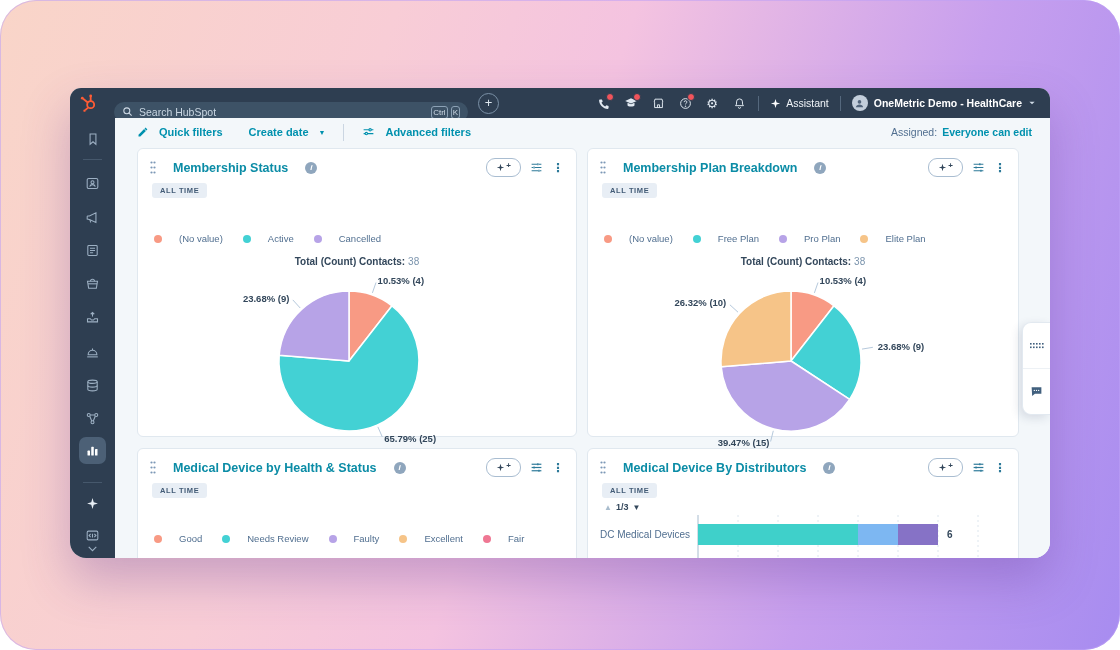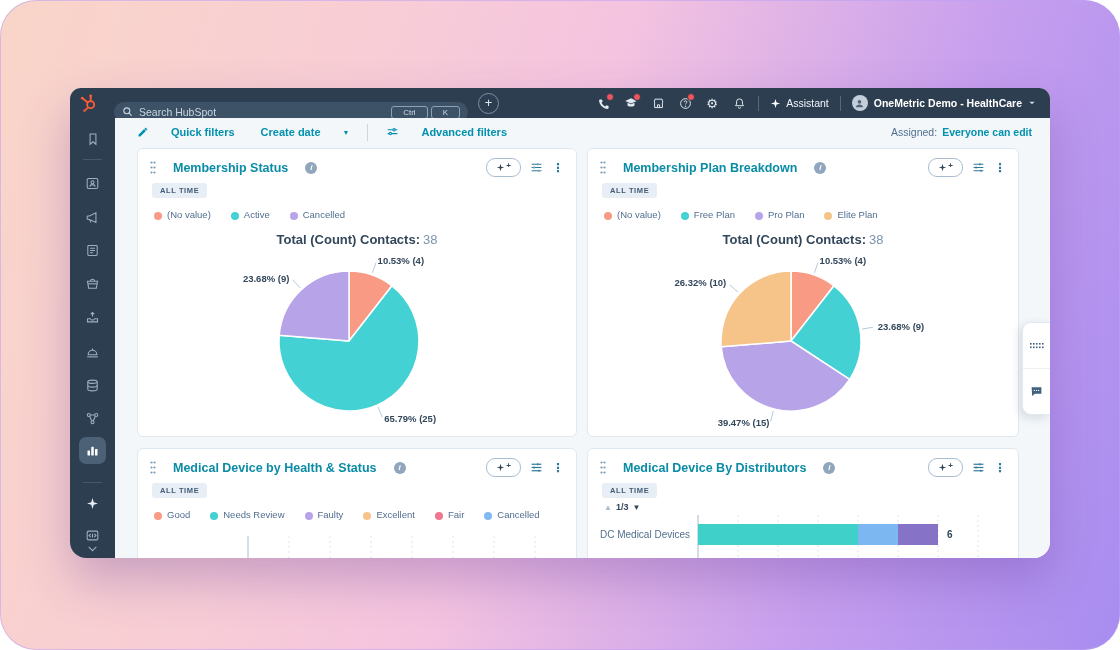--- a/index.html
+++ b/index.html
@@ -9,62 +9,62 @@
     background:linear-gradient(108deg,#f9d5c8 0%,#f8cdd6 30%,#f4c3e0 48%,#c79fee 75%,#a78cf0 100%);
     box-shadow:inset 0 0 0 1px rgba(190,160,245,.55);}
   
   .window{position:absolute;left:70px;top:88px;width:980px;height:470px;border-radius:11px 11px 16px 16px;
     overflow:hidden;background:#f3f7fa;box-shadow:0 22px 48px rgba(92,52,150,.30);}
   .navbar{position:relative;height:30px;background:#2e3e51;display:flex;align-items:center;}
   .logo{margin-left:9px;display:flex;align-items:center;color:#ff5c35;}
   .searchbar{margin-left:15px;width:354px;height:20px;border-radius:10px;background:#3d5266;display:flex;align-items:center;gap:6px;padding:0 8px;box-sizing:border-box;margin-top:18px;}
   .searchbar .ph{font-size:10.5px;color:#c9d6e2;}
   .keys{margin-left:auto;display:flex;gap:3px;}
-  .kbd{border:1px solid #8ca1b5;border-radius:3px;font-size:8px;line-height:11px;height:11px;padding:0 11px;color:#cfdae6;}
+  .kbd{border:1px solid #8ca1b5;border-radius:3px;font-size:8px;line-height:11px;height:11px;padding:0 1px;color:#cfdae6;}
   .plusbtn{margin-left:10px;width:19px;height:19px;border:1px solid #7b91a7;border-radius:50%;color:#dfe8f0;font-size:13px;line-height:17px;text-align:center;}
   .nav-right{margin-left:auto;display:flex;align-items:center;gap:11px;padding-right:14px;}
   .nico{position:relative;width:16px;height:16px;display:flex;align-items:center;justify-content:center;color:#e2eaf2;}
   .nico svg{display:block;}
   .rdot{position:absolute;top:-2px;right:-2px;width:6px;height:6px;border-radius:50%;background:#f2545b;border:1px solid #2e3e51;}
   .vdiv{width:1px;height:15px;background:#55687d;}
   .assistant{display:flex;align-items:center;gap:5px;color:#f0f4f8;font-size:10.5px;}
   .account{display:flex;align-items:center;gap:6px;}
   .avatar{width:16px;height:16px;border-radius:50%;background:#c3cedb;display:flex;align-items:center;justify-content:center;color:#51637a;}
   .acct-name{font-size:10.5px;font-weight:bold;color:#fff;}
   .gear-glyph{font-size:13px;line-height:13px;}
   
   .winbody{display:flex;height:440px;}
   .sidebar{position:relative;width:45px;background:#2e3e51;flex:none;}
   .sico{position:absolute;left:9px;width:27px;height:27px;display:flex;align-items:center;justify-content:center;color:#9db0c3;}
   .sico.active{background:#4c6076;border-radius:7px;color:#fff;}
   .sdiv{position:absolute;left:13px;width:19px;height:1px;background:#46586c;}
   .main{flex:1;position:relative;background:#f3f7fa;overflow:hidden;}
   .filterbar{height:28px;display:flex;align-items:center;padding-left:22px;}
-  .flink{display:flex;align-items:center;gap:22px;color:#0091ae;font-size:11px;font-weight:bold;}
+  .flink{display:flex;align-items:center;gap:10px;color:#0091ae;font-size:11px;font-weight:bold;}
   .fdiv{width:1px;height:17px;background:#cbd6e2;margin:0 18px;}
   .caret-sm{font-size:7px;line-height:7px;}
   .assigned{margin-left:auto;padding-right:18px;font-size:10.5px;color:#516f90;display:flex;gap:5px;align-items:center;}
   .assigned b{color:#0091ae;font-size:10.5px;}
   .cards{margin:2px 0 0 22px;display:grid;grid-template-columns:440px 432px;grid-template-rows:289px 200px;gap:11px 10px;}
   .card{background:#fff;border:1px solid #e0e8ef;border-radius:6px;padding:9px 12px;box-sizing:border-box;}
   .chead{display:flex;align-items:center;gap:17px;}
   .drag{color:#7c98b6;display:flex;}
   .ctitle{font-size:12.5px;font-weight:bold;color:#0b8ca6;}
   .info{width:12px;height:12px;border-radius:50%;background:#8fa6bd;color:#fff;font-size:8px;font-weight:bold;display:flex;align-items:center;justify-content:center;font-style:italic;}
   .cactions{margin-left:auto;display:flex;align-items:center;gap:9px;}
   .aibtn{width:33px;height:17px;border:1px solid #a9bdd1;border-radius:9px;display:flex;align-items:center;justify-content:center;gap:1px;color:#33475b;background:#fff;}
   .aibtn .pl{font-size:8px;font-weight:bold;margin-top:-4px;}
   .tealico{color:#2d7a99;display:flex;}
   .menudots{color:#2d7a99;font-size:12px;font-weight:bold;line-height:12px;}
   .badge{display:inline-block;margin:6px 0 0 2px;background:#e8eef5;color:#425b76;font-size:7.5px;font-weight:bold;letter-spacing:.6px;border-radius:3px;padding:3px 8px;}
   .legend{margin-top:11px;display:flex;flex-wrap:wrap;gap:6px 20px;padding-left:4px;}
-  .li{display:flex;align-items:flex-end;gap:5px;}
+  .li{display:flex;align-items:center;gap:17px;margin-top:24px;}
   .ld{width:8px;height:8px;border-radius:50%;flex:none;}
   .li span:last-child{font-size:9.5px;color:#516f90;}
-  .ptitle{margin-top:12px;text-align:center;font-size:13px;}
+  .ptitle{margin-top:12px;text-align:center;font-size:10px;}
   .ptitle .tl{font-weight:bold;color:#33475b;}
   .ptitle .tv{color:#7b94ad;margin-left:3px;}
   .chart-host{margin-top:2px;}
   .bar-host{margin-top:16px;}
   .bar-host.tight{margin-top:3px;}
   .pager{margin-top:4px;padding-left:4px;display:flex;align-items:center;gap:4px;font-size:9px;color:#33475b;font-weight:bold;}
   .pager .up{color:#a9bccd;font-size:8px;}
   .pager .down{color:#33475b;font-size:8px;}
   
   .float-rail{position:absolute;right:0;top:204px;width:27px;background:#fff;border:1px solid #e2e9f0;border-right:none;

